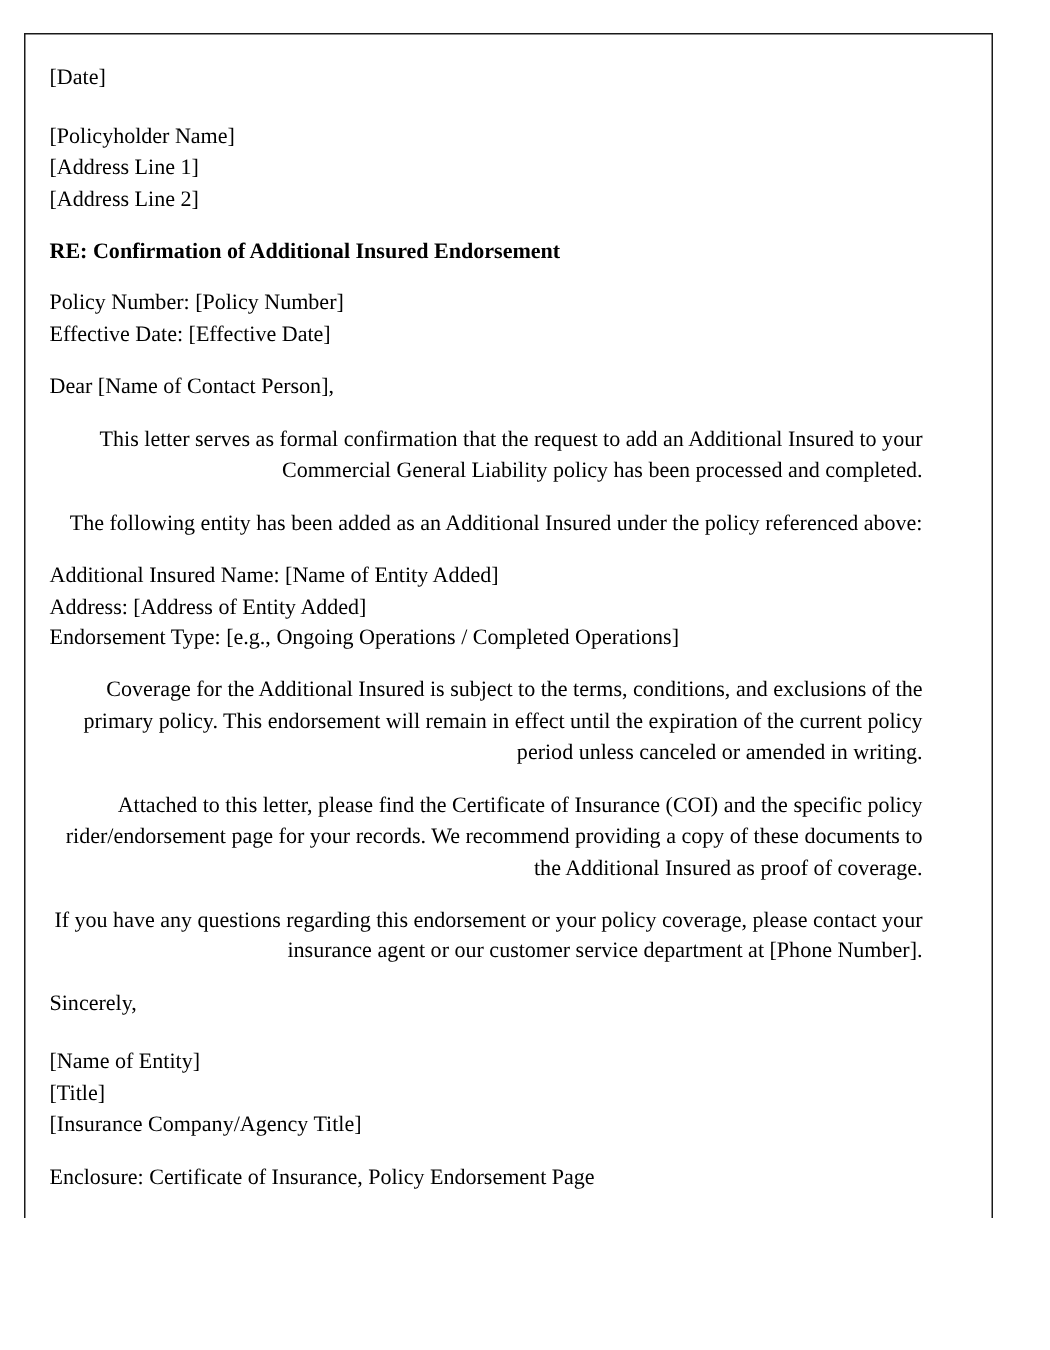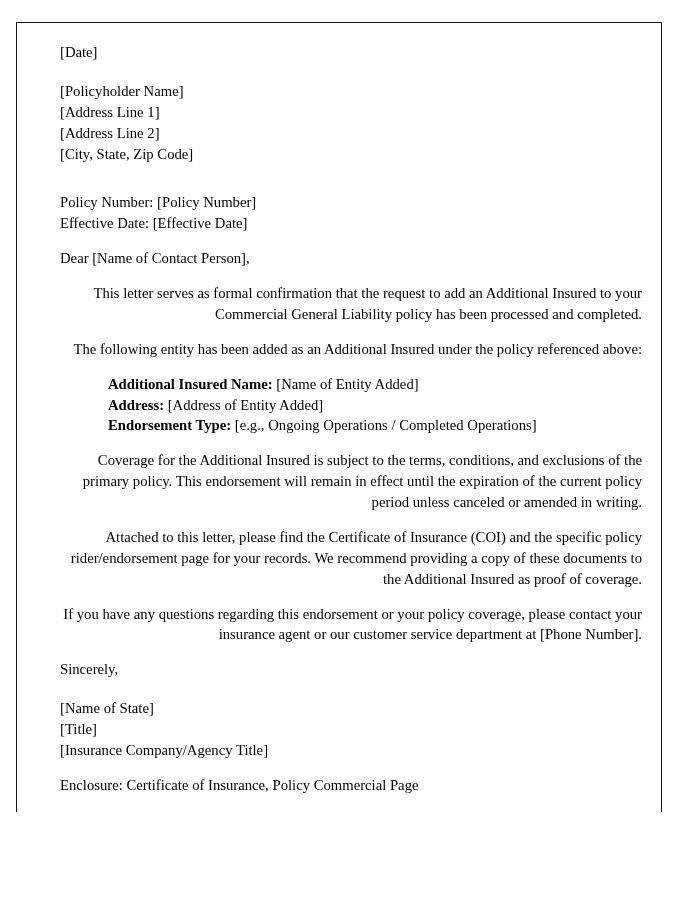--- a/index.html
+++ b/index.html
@@ -27,55 +27,55 @@
     top: 22px;
     width: 646px;
     height: 790px;
     border: 1.5px solid #1a1a1a;
     border-bottom: none;
     box-sizing: border-box;
     pointer-events: none;
   }
   .content {
     position: absolute;
-    left: 60px;
+    left: 33px;
     top: 42px;
     width: 582px;
     font-size: 14.7px;
     line-height: 1.42;
   }
   .gap-sm { height: 14px; }
   .gap-md { height: 18px; }
   .line { white-space: pre-wrap; }
   .bold { font-weight: bold; }
   .para {
     text-align: right;
   }
-  .label { font-weight: bold; margin-left: 48px; }
+  .label { font-weight: normal; }
 </style>
 </head>
 <body>
 
 <div class="page">
 
   <div class="doc-frame"></div>
 
   <div class="content">
 
     <div class="line">[Date]</div>
 
     <div class="gap-md"></div>
 
     <div class="line">[Policyholder Name]</div>
     <div class="line">[Address Line 1]</div>
     <div class="line">[Address Line 2]</div>
-    <div class="line">[City, State, Zip Code]</div>
 
     <div class="gap-sm"></div>
 
+    <div class="line bold">RE: Confirmation of Additional Insured Endorsement</div>
 
     <div class="gap-sm"></div>
 
     <div class="line">Policy Number: [Policy Number]</div>
     <div class="line">Effective Date: [Effective Date]</div>
 
     <div class="gap-sm"></div>
 
     <div class="line">Dear [Name of Contact Person],</div>
 
@@ -104,22 +104,22 @@
     <div class="gap-sm"></div>
 
     <div class="para">If you have any questions regarding this endorsement or your policy coverage, please contact your insurance agent or our customer service department at [Phone Number].</div>
 
     <div class="gap-sm"></div>
 
     <div class="line">Sincerely,</div>
 
     <div class="gap-md"></div>
 
-    <div class="line">[Name of State]</div>
+    <div class="line">[Name of Entity]</div>
     <div class="line">[Title]</div>
     <div class="line">[Insurance Company/Agency Title]</div>
 
     <div class="gap-sm"></div>
 
-    <div class="line">Enclosure: Certificate of Insurance, Policy Commercial Page</div>
+    <div class="line">Enclosure: Certificate of Insurance, Policy Endorsement Page</div>
 
   </div>
 </div>
 
 </body></html>

